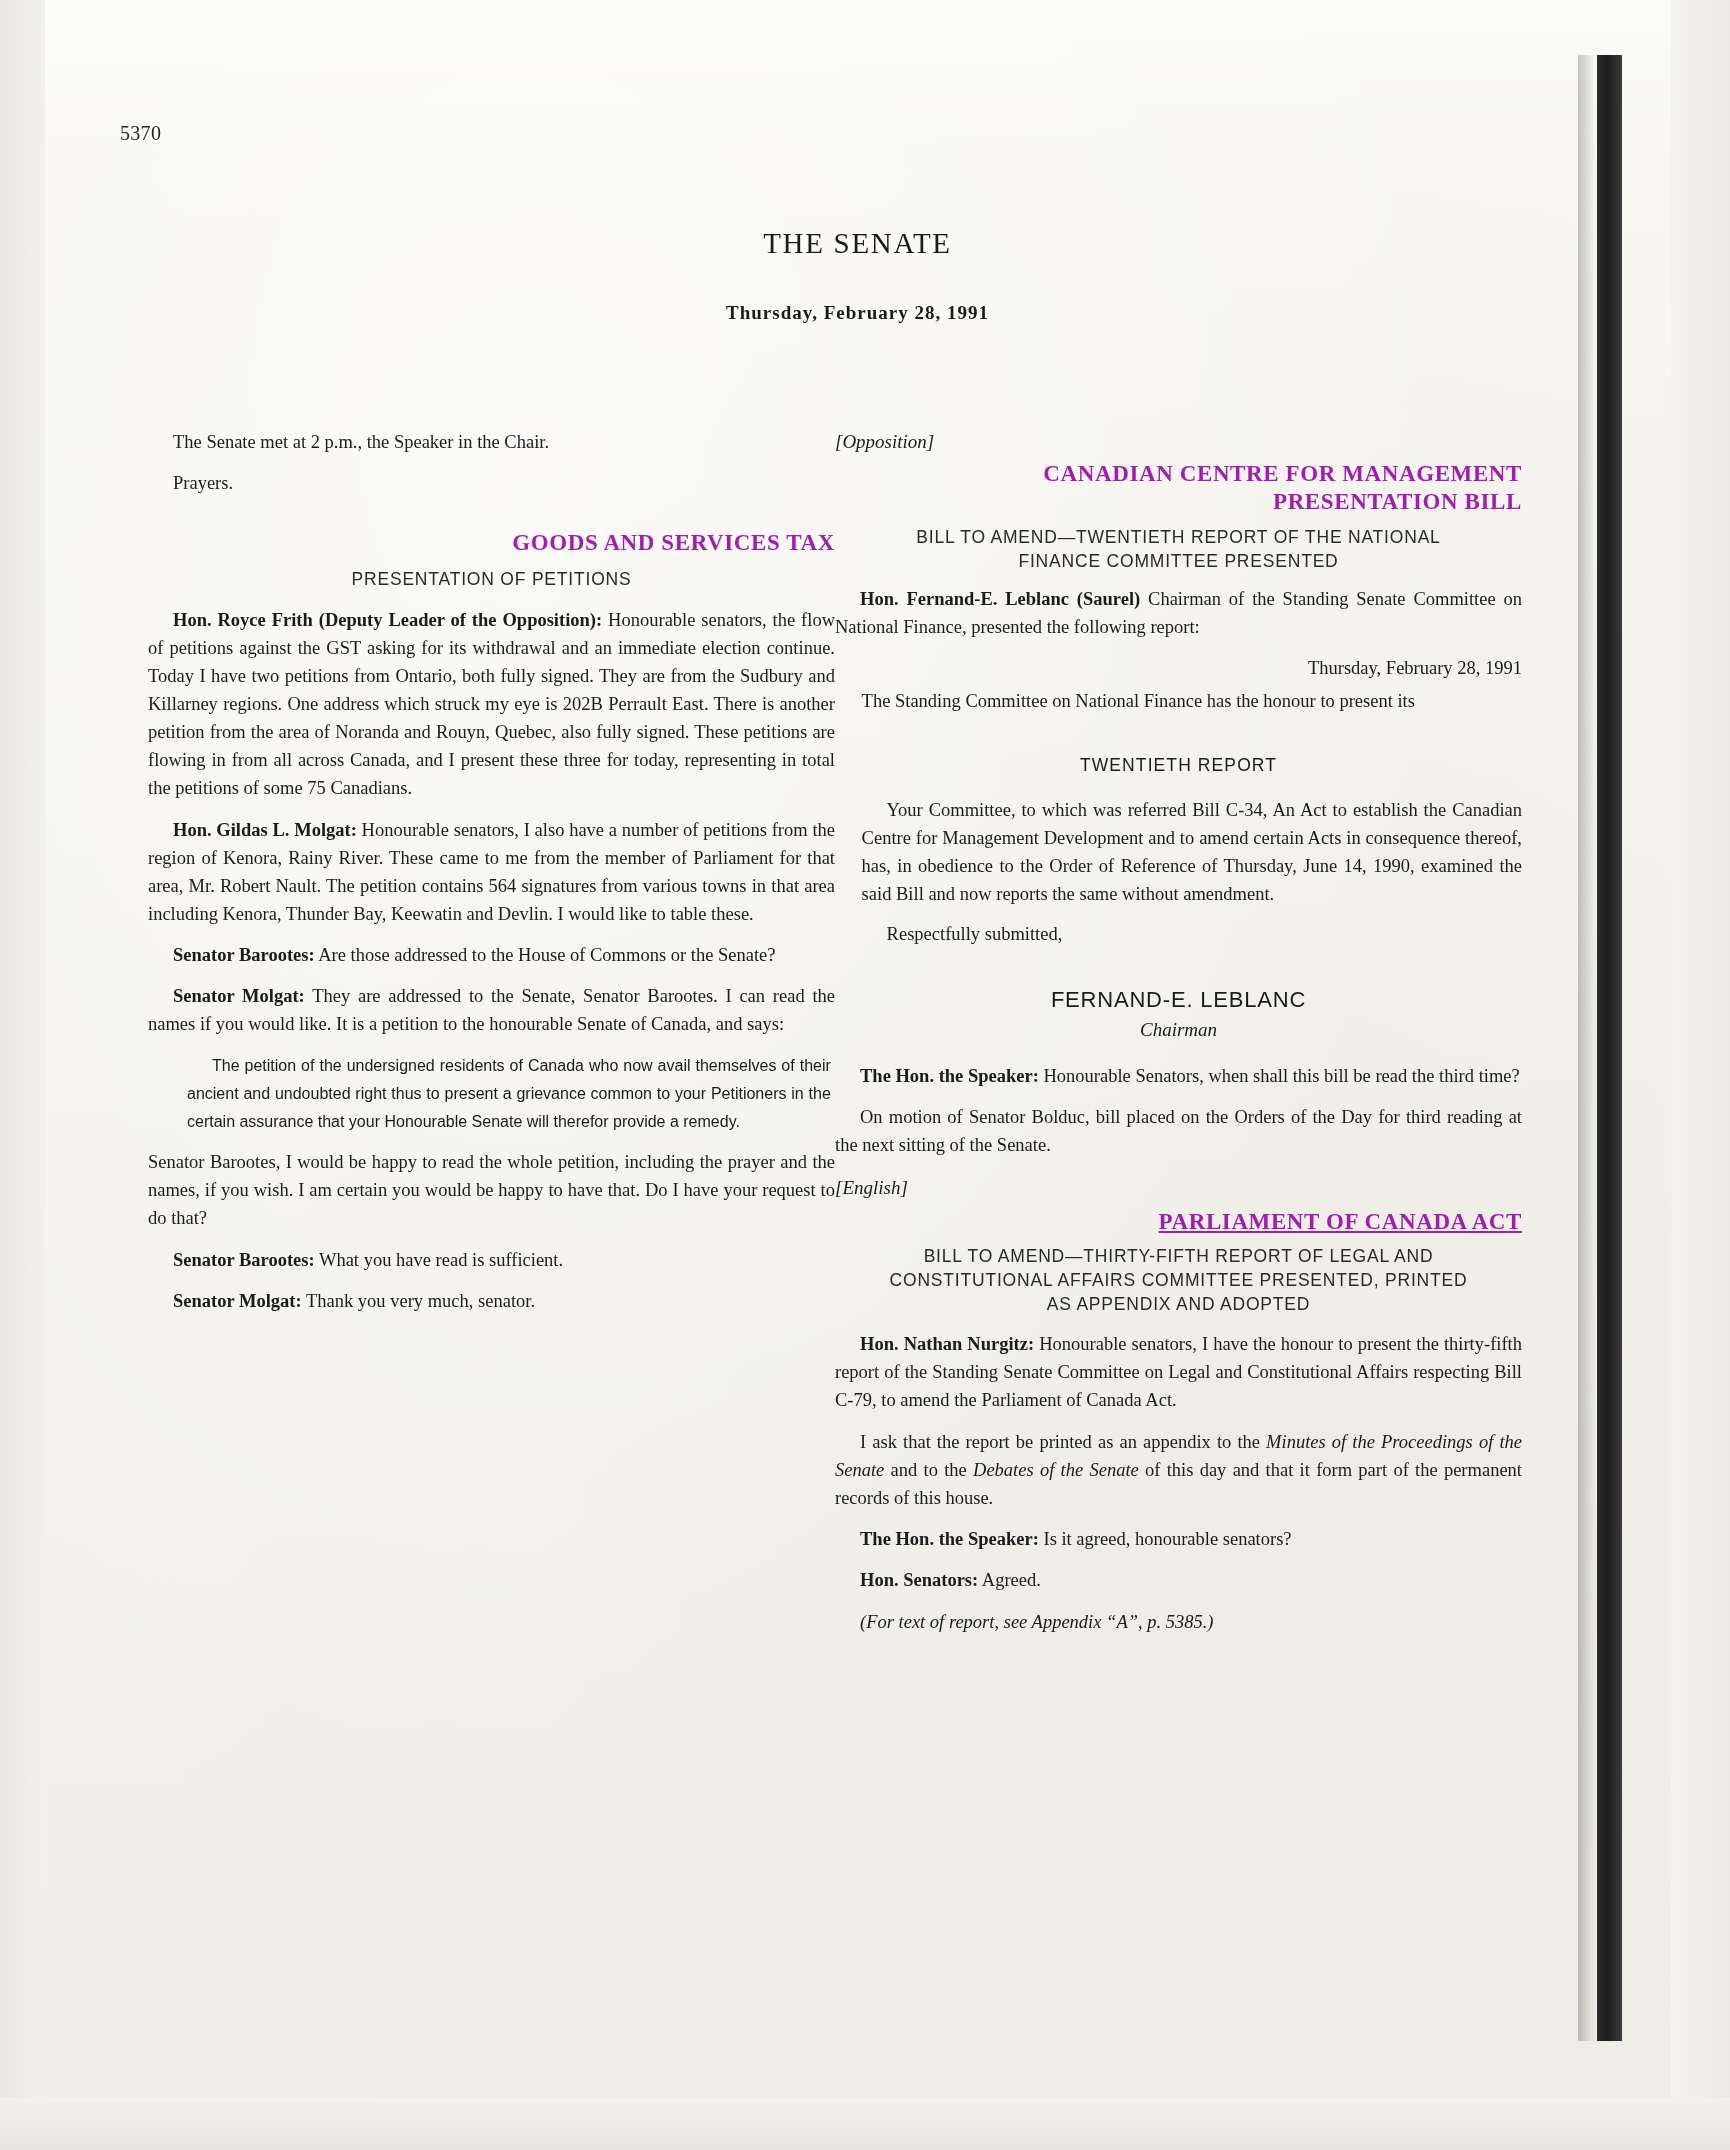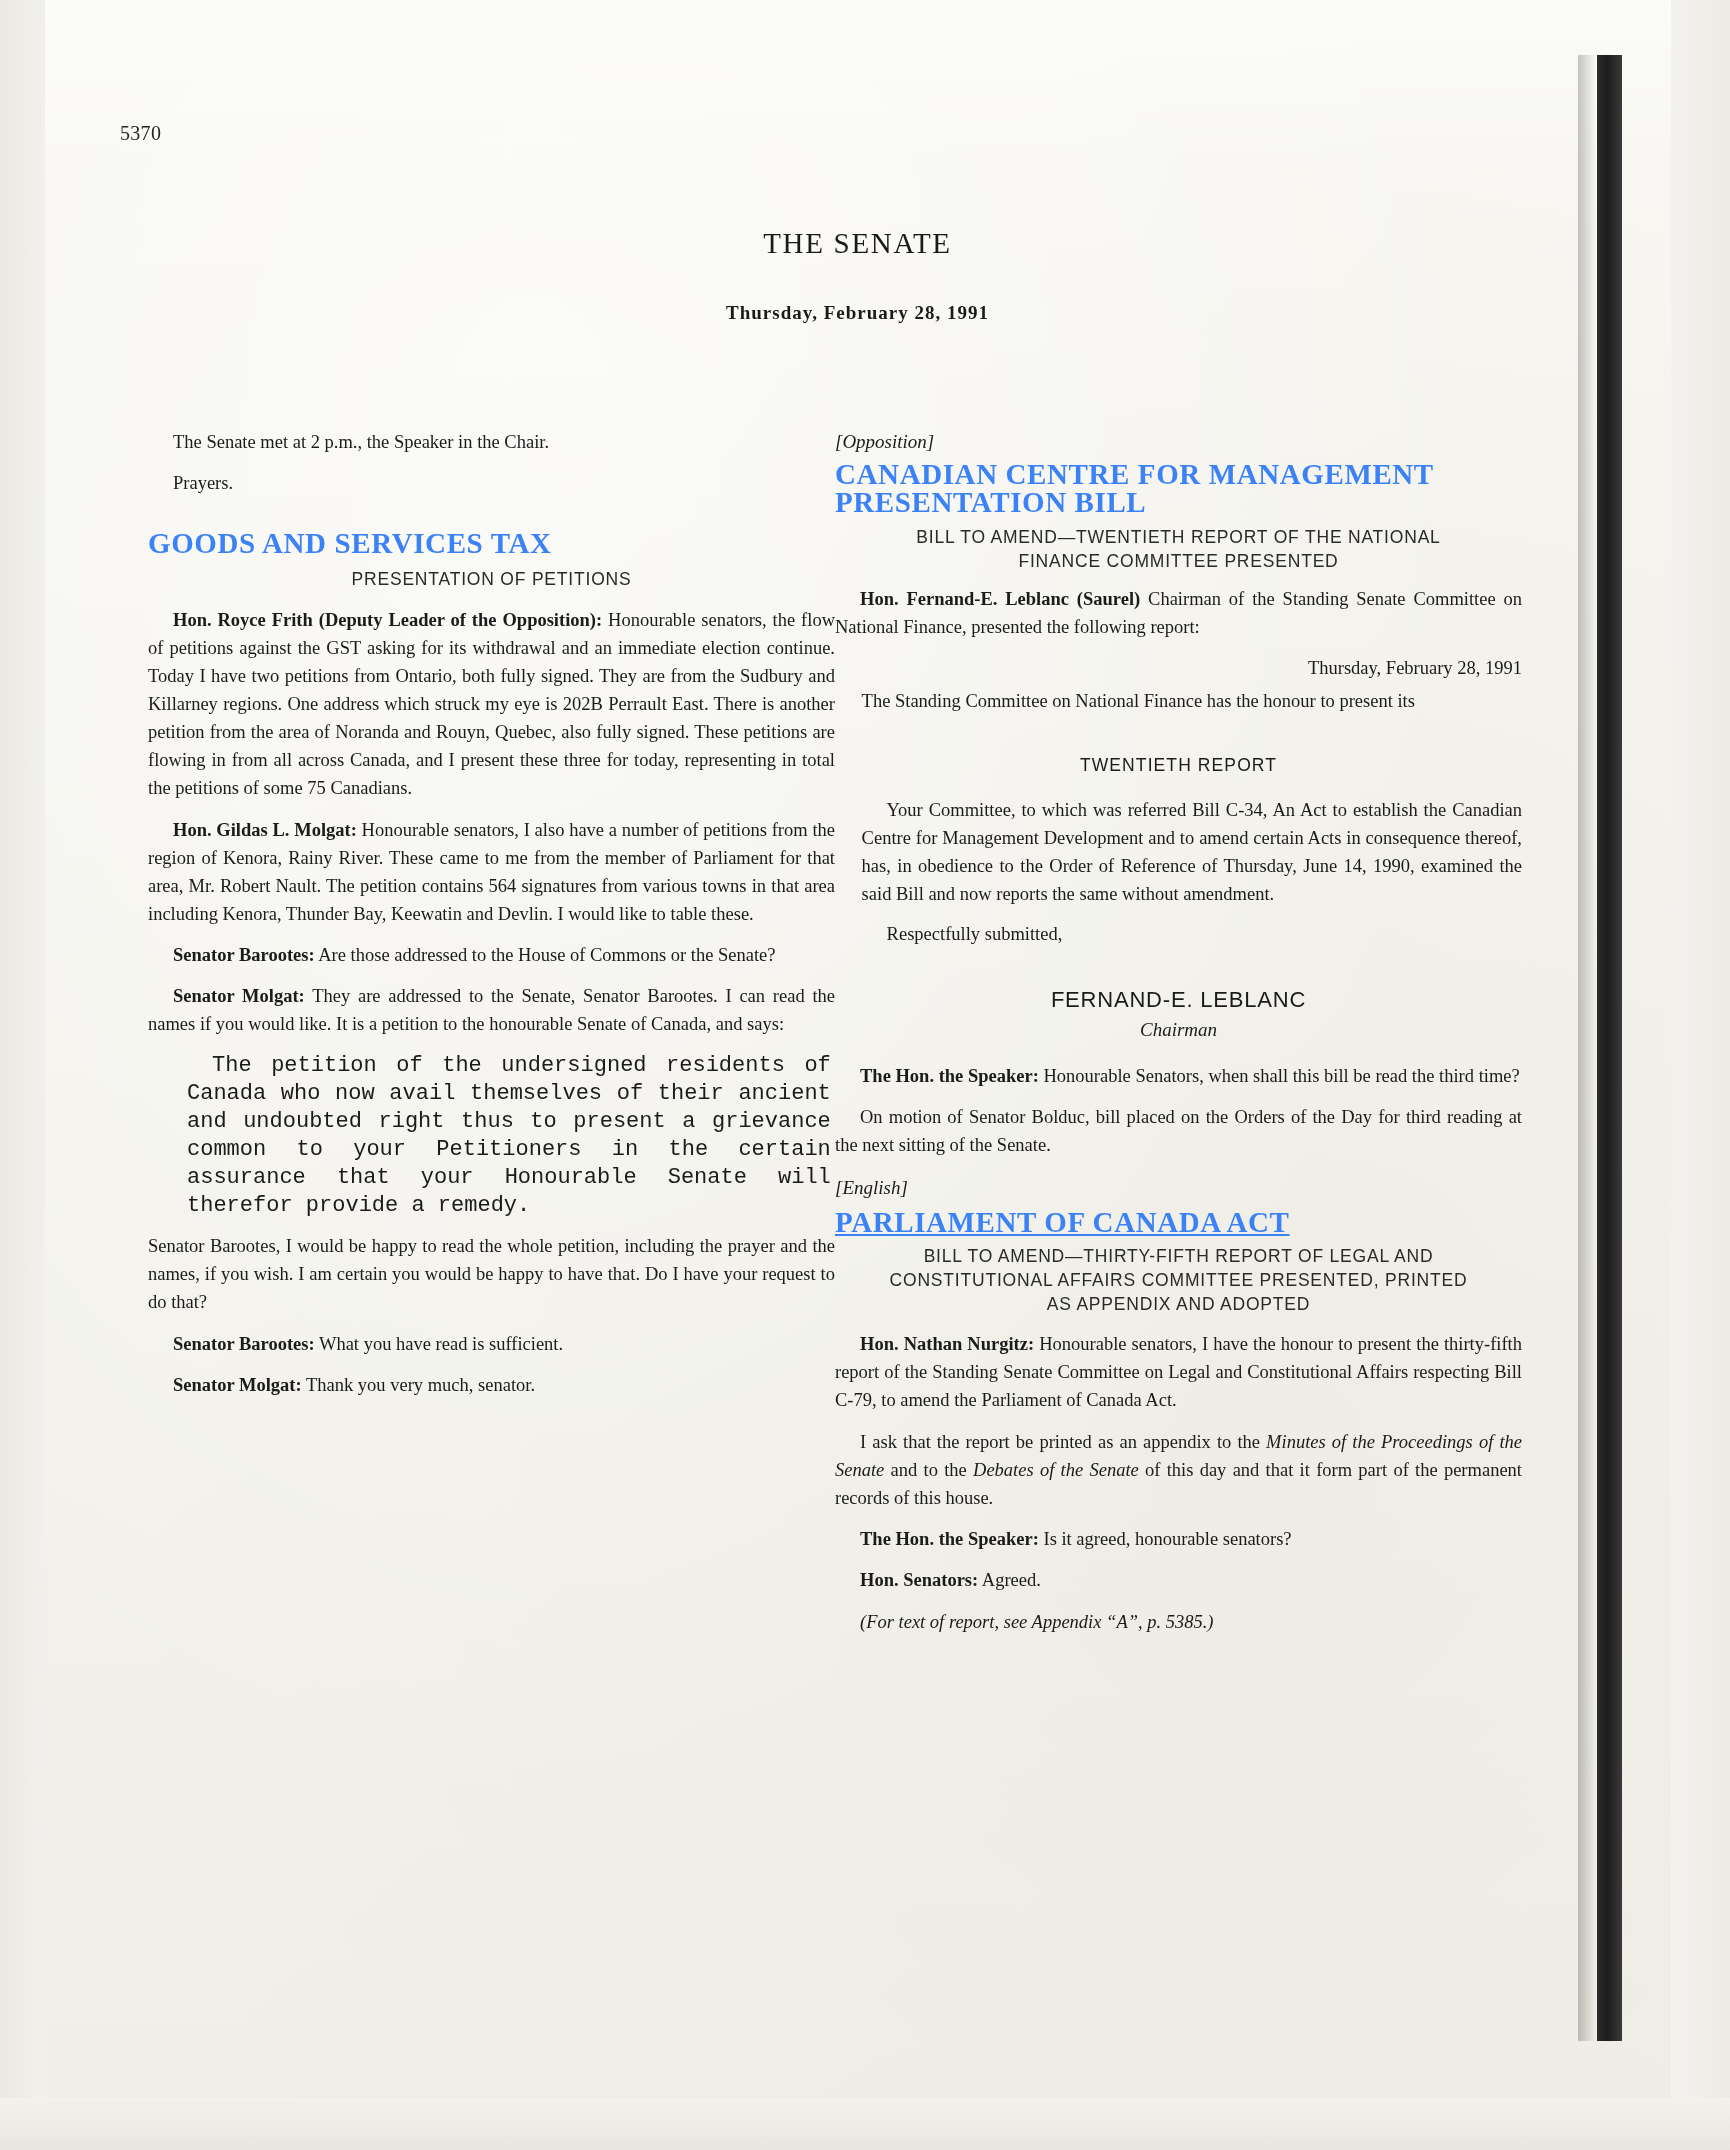--- a/index.html
+++ b/index.html
@@ -141,27 +141,27 @@
     text-align: justify;
     text-justify: inter-word;
   }
   .para {
     text-indent: 25px;
     margin-bottom: 13.3px;
   }
   .para.noindent { text-indent: 0; }
   .speaker { font-weight: bold; }
   .sec-head {
-    font-size: 29px;
+    font-size: 23px;
     font-weight: bold;
     letter-spacing: 0.6px;
-    text-align: left;
+    text-align: right;
     text-indent: 0;
     margin: 32px 0 9.8px 0;
-    color: #3b82f6;
+    color: #a21caf;
     line-height: 28px;
   }
   .sec-head.tight { margin-top: 21px; }
   .sub-head {
     font-size: 17.5px;
     letter-spacing: 0.8px;
     text-align: center;
     text-indent: 0;
     margin: 2.8px 0 15.4px 0;
     color: #2a2a2a;
@@ -173,24 +173,24 @@
     font-size: 19px;
     font-style: italic;
     text-indent: 0;
     margin: 0 0 4.2px 0;
   }
   .blockquote {
     text-indent: 25px;
     margin: 12.6px 0 12.6px 0;
     padding-left: 39px;
     padding-right: 4.2px;
-    font-size: 22px;
+    font-size: 16px;
     line-height: 28px;
     text-align: justify;
-    font-family: Liberation Mono, monospace;
+    font-family: Liberation Sans, sans-serif;
   }
   .humbly {
     text-align: center;
     text-indent: 0;
     font-size: 21px;
     letter-spacing: 1px;
     margin: 42px 0 24px 0;
     font-family: "Liberation Sans", sans-serif;
   }
   .right-date {

